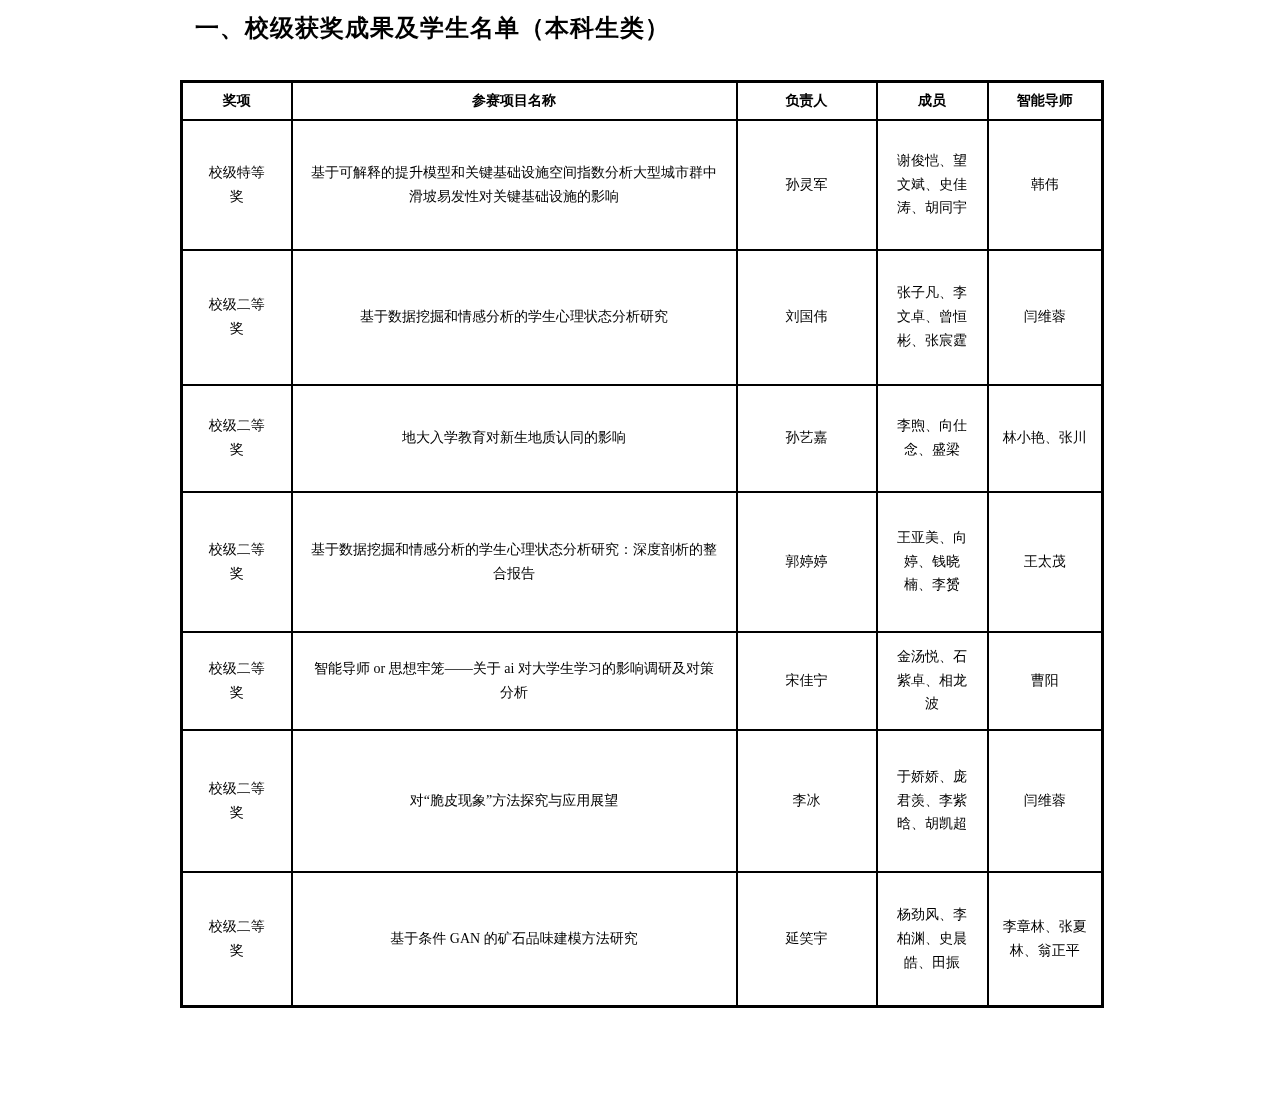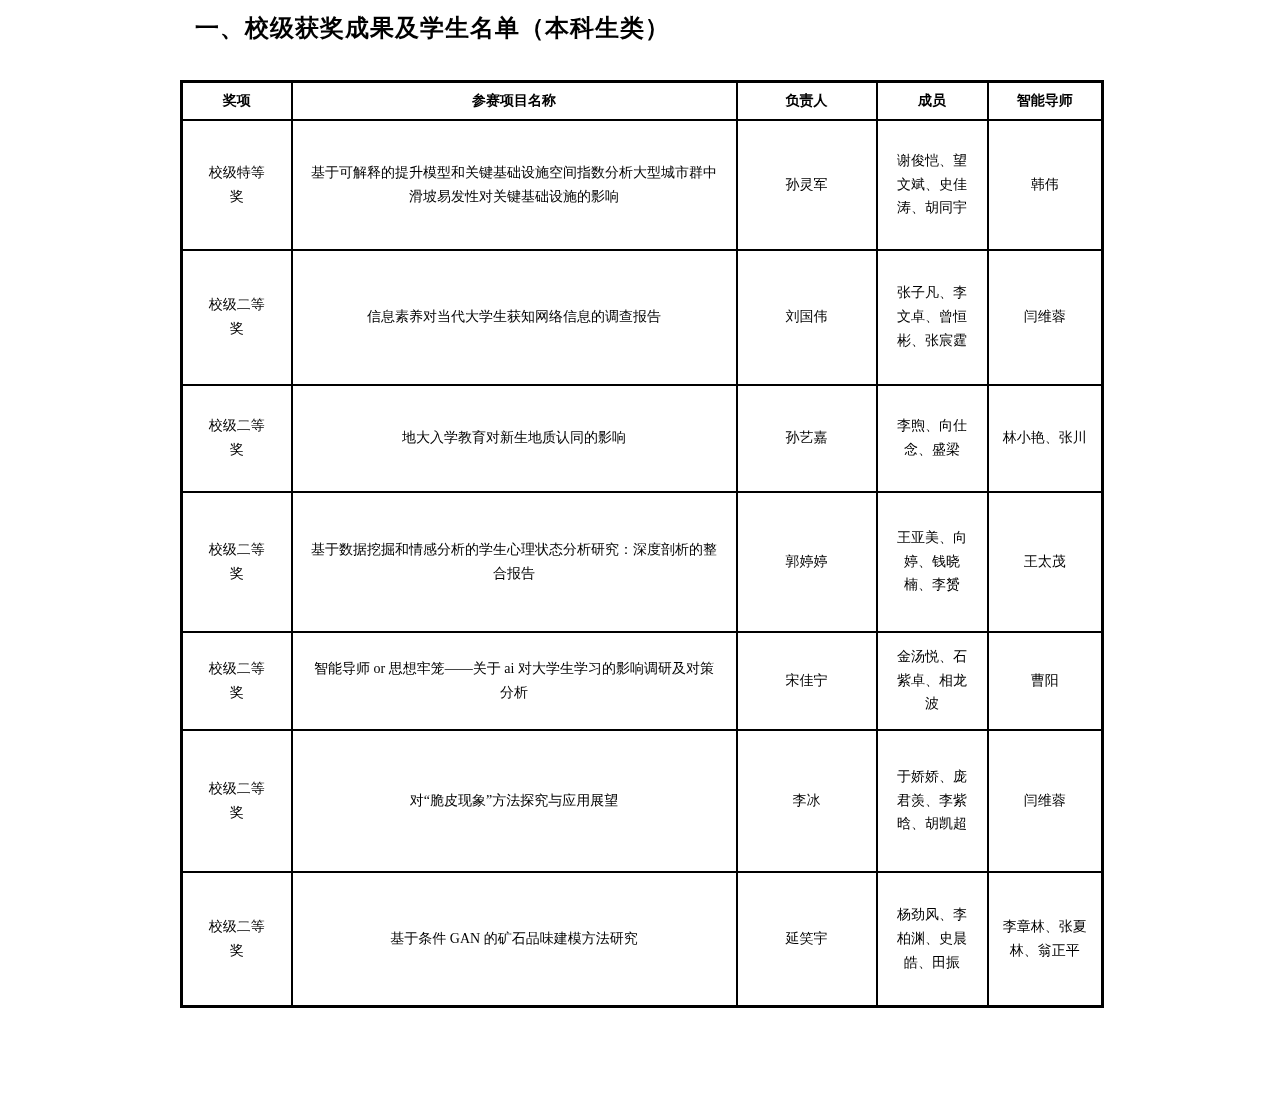--- a/index.html
+++ b/index.html
@@ -98,21 +98,21 @@
     <tbody>
       <tr class="r1">
         <td class="award-cell">校级特等奖</td>
         <td class="project-cell">基于可解释的提升模型和关键基础设施空间指数分析大型城市群中滑坡易发性对关键基础设施的影响</td>
         <td class="leader-cell">孙灵军</td>
         <td class="members-cell">谢俊恺、望文斌、史佳涛、胡同宇</td>
         <td class="advisor-cell">韩伟</td>
       </tr>
       <tr class="r2">
         <td class="award-cell">校级二等奖</td>
-        <td class="project-cell">信息素养对当代大学生获知网络信息的调查报告</td>
+        <td class="project-cell">基于数据挖掘和情感分析的学生心理状态分析研究</td>
         <td class="leader-cell">刘国伟</td>
         <td class="members-cell">张子凡、李文卓、曾恒彬、张宸霆</td>
         <td class="advisor-cell">闫维蓉</td>
       </tr>
       <tr class="r3">
         <td class="award-cell">校级二等奖</td>
         <td class="project-cell">地大入学教育对新生地质认同的影响</td>
         <td class="leader-cell">孙艺嘉</td>
         <td class="members-cell">李煦、向仕念、盛梁</td>
         <td class="advisor-cell">林小艳、张川</td>

